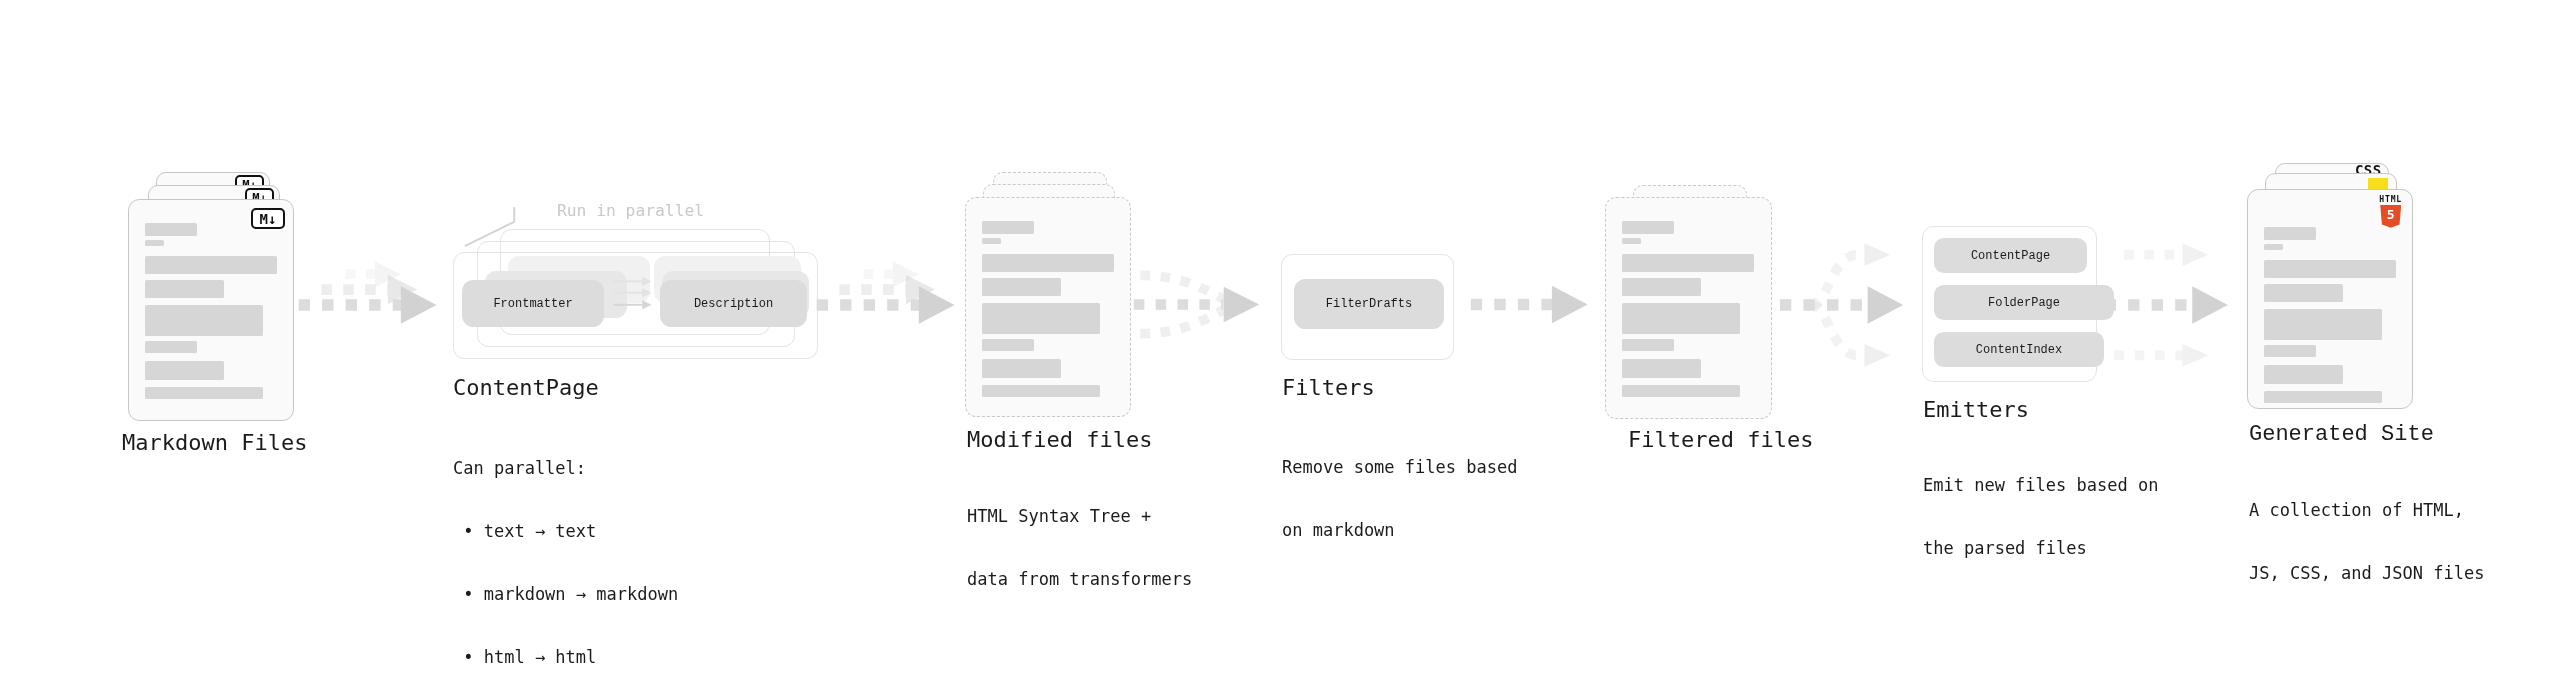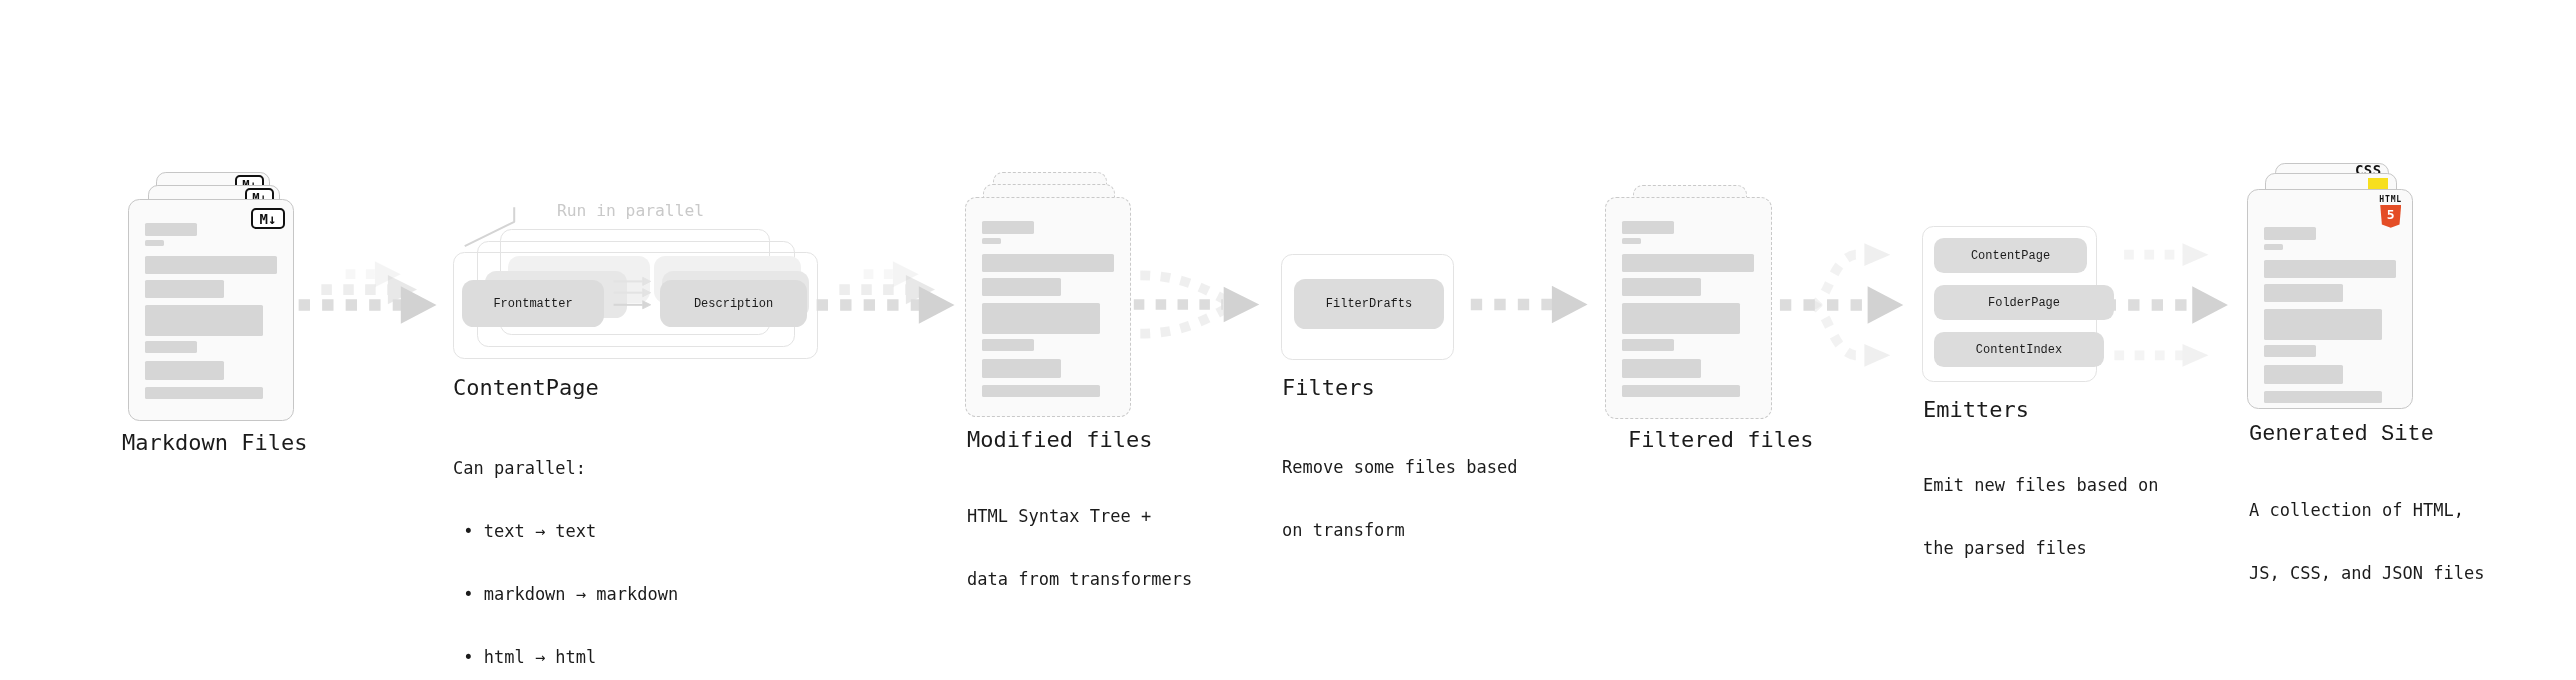--- a/index.html
+++ b/index.html
@@ -188,21 +188,21 @@
     <line x1="2" y1="50" x2="112" y2="50" stroke="var(--arrow-dash)" stroke-width="13" stroke-dasharray="13 14"></line>
     <polygon points="113,28 157,50 113,72" fill="var(--arrow-head)"></polygon>
   </svg>
 
   <div>
     <div class="group-box filled" style="left:1281px;top:254px;width:173px;height:106px;"></div>
     <div class="pill" style="left:1294px;top:279px;width:150px;height:50px;">FilterDrafts</div>
     <div class="node-label" style="left:1282px;top:375px;">Filters</div>
     <div class="note" style="left:1282px;top:415px;">
       <div>Remove some files based</div>
-      <div>on transform</div>
+      <div>on markdown</div>
     </div>
   </div>
 
   <svg class="abs" style="left:1469px;top:268px;" width="122" height="73" viewBox="0 0 150 90">
     <line x1="2" y1="45" x2="104" y2="45" stroke="var(--arrow-dash)" stroke-width="14" stroke-dasharray="14 15"></line>
     <polygon points="102,22 146,45 102,68" fill="var(--arrow-head)"></polygon>
   </svg>
 
   <div>
     <div class="doc dashed" style="left:1633px;top:185px;width:114px;height:81px;"></div>

